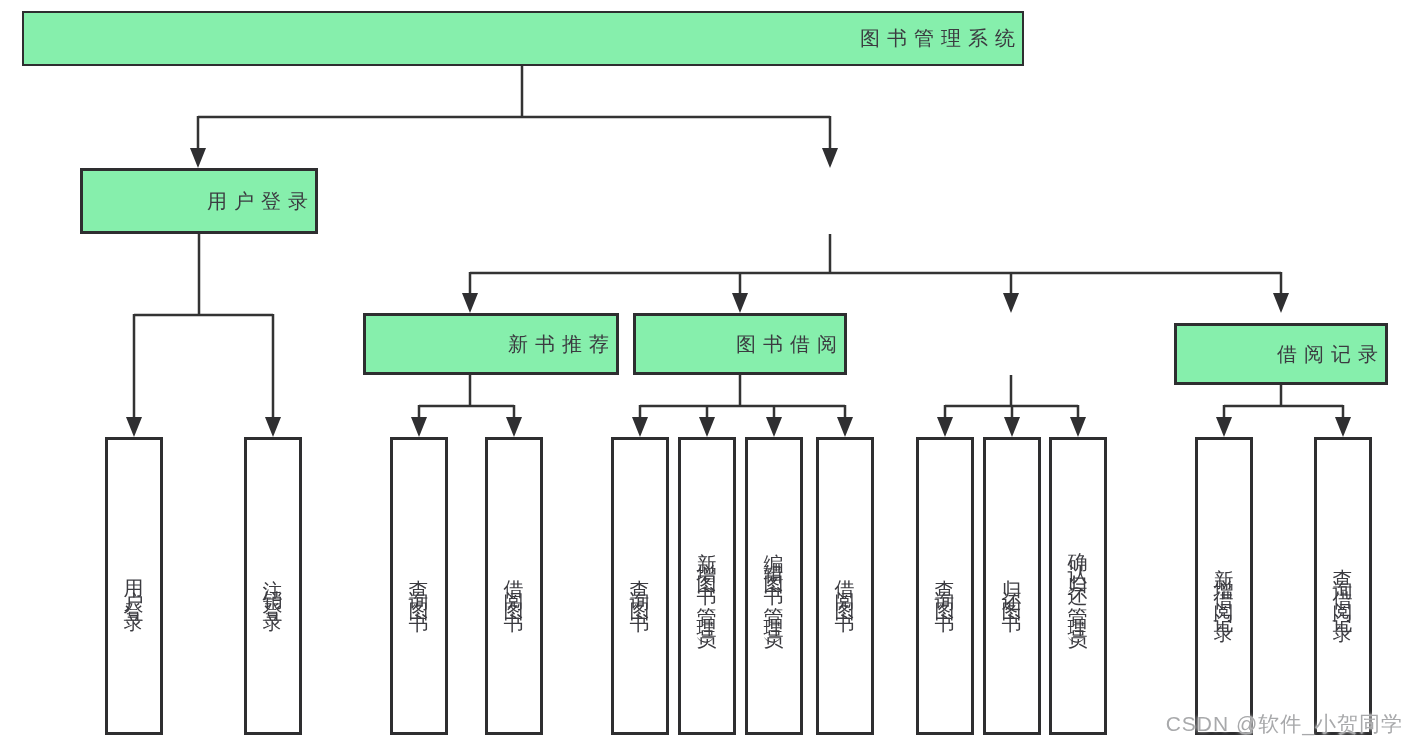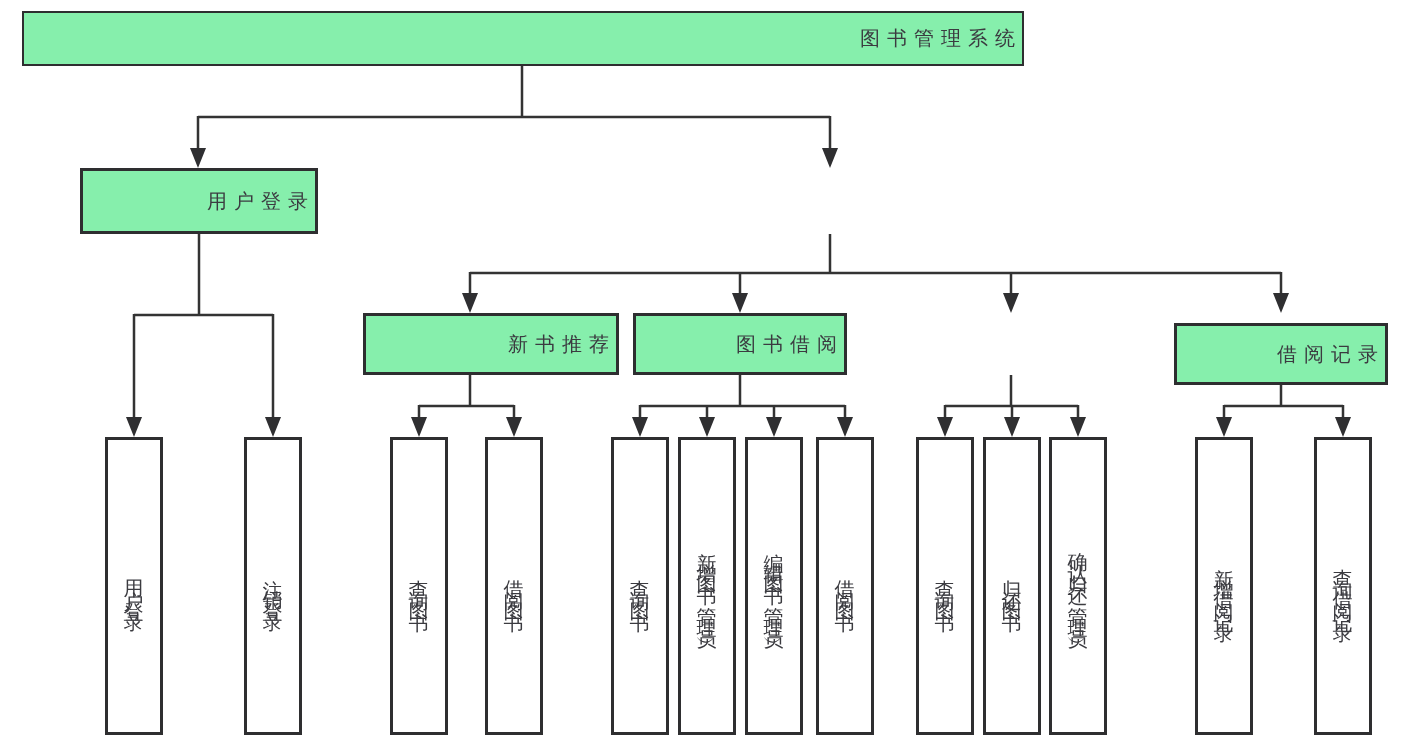--- a/index.html
+++ b/index.html
@@ -177,14 +177,15 @@
     <span>确认归还（管理员）</span>
   </div>
 
   <div class="vnode" style="left:1195px;">
     <span>新增借阅记录</span>
   </div>
   <div class="vnode" style="left:1314px;">
     <span>查询借阅记录</span>
   </div>
 
+  <div class="watermark">CSDN @软件_小贺同学</div>
 
 </div>
 
 </body></html>

